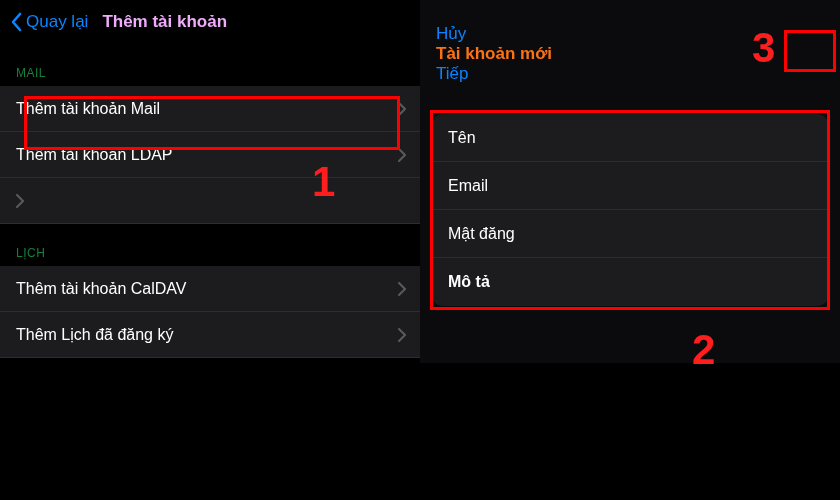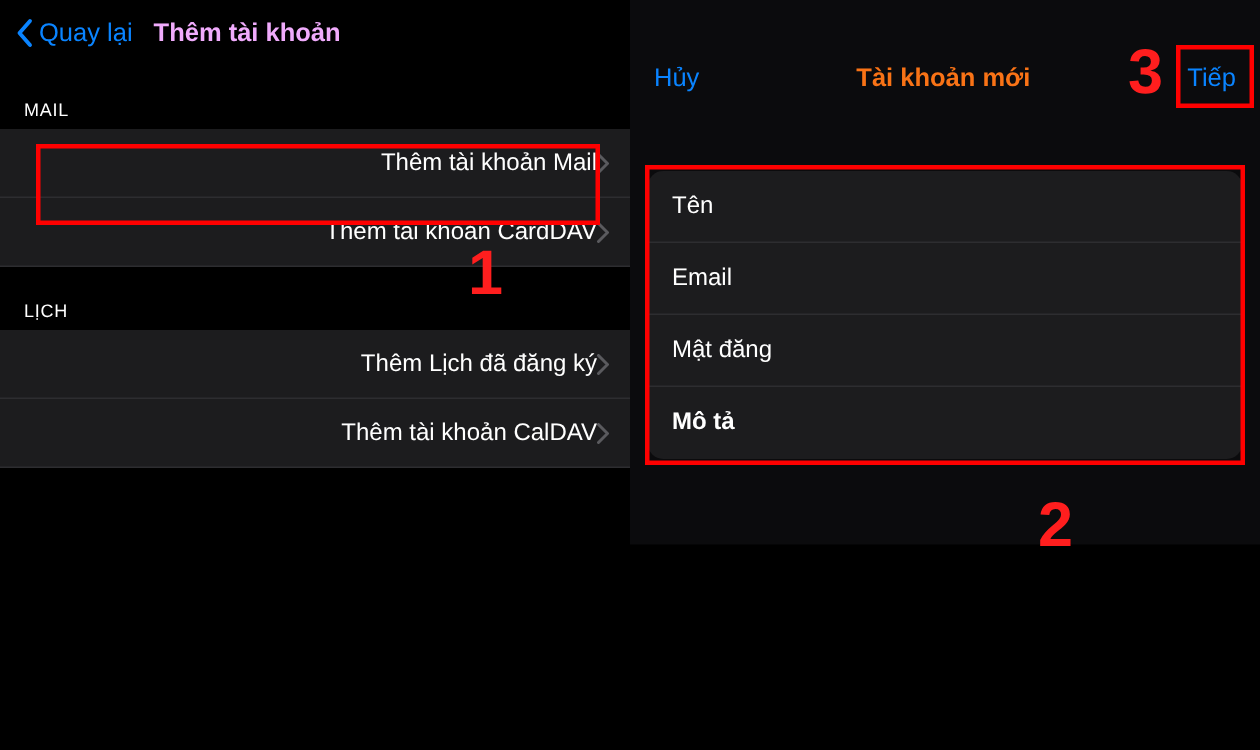--- a/index.html
+++ b/index.html
@@ -35,32 +35,32 @@
     cursor: pointer;
   }
   .back svg { margin-right: 4px; }
   .nav-title-left {
     color: #f0abfc;
     font-size: 17px;
     font-weight: 600;
     margin-left: 14px;
   }
   .sect-header {
-    color: #ffffff;
+    color: #15803d;
     font-size: 12px;
     text-transform: uppercase;
     padding: 22px 16px 6px 16px;
     letter-spacing: 0.5px;
   }
   .row {
     background: #1c1c1e;
     height: 46px;
     display: flex;
     align-items: center;
-    justify-content: flex-end;
+    justify-content: space-between;
     padding: 0 14px 0 16px;
     border-bottom: 0.5px solid #2d2d30;
     cursor: pointer;
     position: relative;
   }
   .row:last-child { border-bottom: none; }
   .row .lbl { color: #fff; font-size: 16px; }
   .chevron { color: #5a5a5e; }
   .highlight {
     position: absolute;
@@ -70,25 +70,25 @@
   .step-num {
     position: absolute;
     color: #ff1e1e;
     font-family: Impact, "Arial Black", sans-serif;
     font-size: 42px;
     font-weight: 700;
   }
   
   .nav-right {
     display: flex;
-    align-items: center;
     justify-content: space-between;
     height: 56px;
     padding: 0 16px;
     margin-top: 24px;
+    flex-direction: column;
   }
   .nav-btn {
     color: #0a84ff;
     font-size: 17px;
     cursor: pointer;
   }
   .nav-title-right {
     color: #f97316;
     font-size: 17px;
     font-weight: 600;
@@ -128,35 +128,40 @@
 
   <div class="sect-header">MAIL</div>
   <div class="row">
     <span class="lbl">Thêm tài khoản Mail</span>
     <svg class="chevron" width="8" height="14" viewBox="0 0 8 14">
         <path d="M1 1 L7 7 L1 13" stroke="#5a5a5e" stroke-width="2" fill="none" stroke-linecap="round"></path>
       </svg>
   </div>
 
   <div class="row">
-    <span class="lbl">Thêm tài khoản CardDAV</span>
+    <span class="lbl">Thêm tài khoản LDAP</span>
+    <svg class="chevron" width="8" height="14" viewBox="0 0 8 14">
+        <path d="M1 1 L7 7 L1 13" stroke="#5a5a5e" stroke-width="2" fill="none" stroke-linecap="round"></path>
+      </svg>
+  </div>
+  <div class="row">
     <svg class="chevron" width="8" height="14" viewBox="0 0 8 14">
         <path d="M1 1 L7 7 L1 13" stroke="#5a5a5e" stroke-width="2" fill="none" stroke-linecap="round"></path>
       </svg>
   </div>
 
   <div class="sect-header">LỊCH</div>
   <div class="row">
-    <span class="lbl">Thêm Lịch đã đăng ký</span>
+    <span class="lbl">Thêm tài khoản CalDAV</span>
     <svg class="chevron" width="8" height="14" viewBox="0 0 8 14">
         <path d="M1 1 L7 7 L1 13" stroke="#5a5a5e" stroke-width="2" fill="none" stroke-linecap="round"></path>
       </svg>
   </div>
   <div class="row">
-    <span class="lbl">Thêm tài khoản CalDAV</span>
+    <span class="lbl">Thêm Lịch đã đăng ký</span>
     <svg class="chevron" width="8" height="14" viewBox="0 0 8 14">
         <path d="M1 1 L7 7 L1 13" stroke="#5a5a5e" stroke-width="2" fill="none" stroke-linecap="round"></path>
       </svg>
   </div>
 
   <div class="highlight" style="left:24px; top:96px; width:376px; height:54px;"></div>
   <div class="step-num" style="left:312px; top:158px;">1</div>
 </div>
 
 <div class="panel right">

